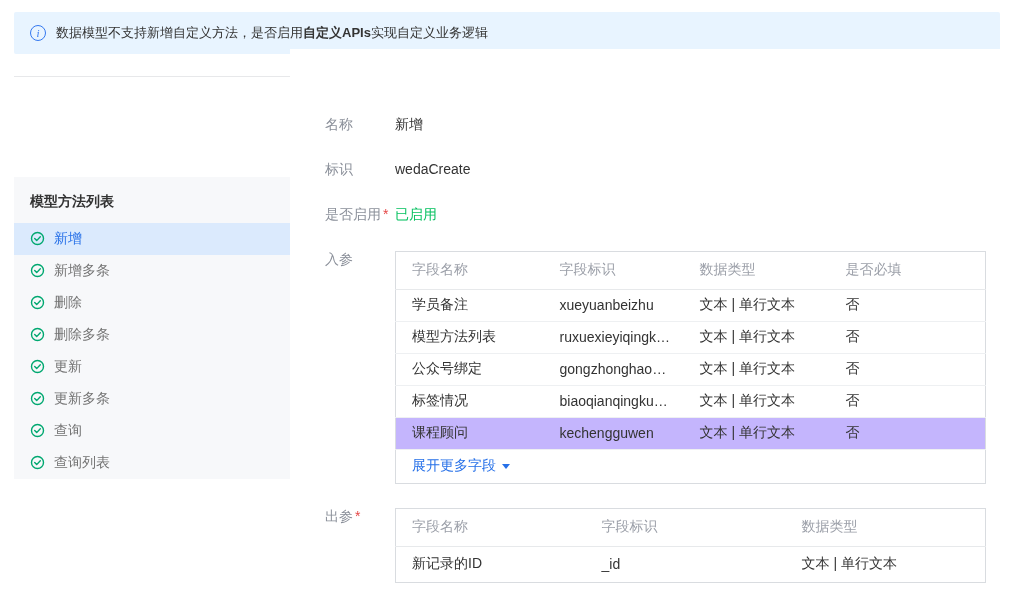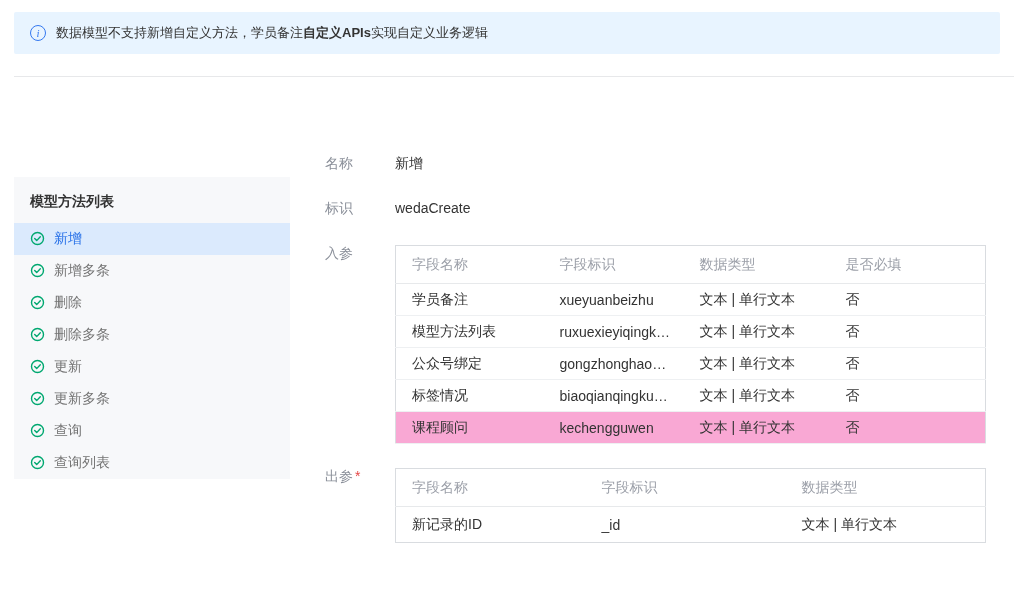--- a/index.html
+++ b/index.html
@@ -86,42 +86,42 @@
     color: #9b9fa8;
     height: 38px; padding: 0 12px 0 16px;
     border-bottom: 1px solid #e7e9eb;
   }
   .param-table td {
     height: 32px; padding: 0 12px 0 16px;
     color: #333;
     border-bottom: 1px solid #eef0f2;
     white-space: nowrap; overflow: hidden; text-overflow: ellipsis;
   }
-  tr.hl td { background: #f9a8d4; }
+  tr.hl td { background: #c4b5fd; }
   tr.expand-row td { border-bottom: none; height: 34px; }
   .expand-link {
     color: #2670e8; cursor: pointer;
     display: inline-flex; align-items: center;
   }
   .tri-down {
     width: 0; height: 0; margin-left: 6px;
     border-left: 4px solid transparent;
     border-right: 4px solid transparent;
     border-top: 5px solid #2670e8;
     display: inline-block;
   }
   .out-table td { height: 36px; border-bottom: none; }
   .param-section { display: flex; margin-bottom: 24px; }
 </style>
 </head>
 <body>
 
 <div class="banner">
   <span class="info-icon">i</span>
-  <span><span>数据模型不支持新增自定义方法，学员备注</span><b>自定义APIs</b><span>实现自定义业务逻辑</span></span>
+  <span><span>数据模型不支持新增自定义方法，是否启用</span><b>自定义APIs</b><span>实现自定义业务逻辑</span></span>
 </div>
 
 <div class="main">
 
   <div class="sidebar">
     <div class="sidebar-title">模型方法列表</div>
 
     <div class="side-item selected">
       <span class="m-icon">
         <svg viewBox="0 0 15 15" width="15" height="15">
@@ -201,20 +201,24 @@
     <div class="field-row">
       <div class="field-label"><span>名称</span></div>
       <div class="field-value">新增</div>
     </div>
 
     <div class="field-row">
       <div class="field-label"><span>标识</span></div>
       <div class="field-value">wedaCreate</div>
     </div>
 
+    <div class="field-row">
+      <div class="field-label"><span>是否启用</span><span class="req">*</span></div>
+      <div class="field-value green">已启用</div>
+    </div>
 
     <div class="param-section">
       <div class="field-label"><span>入参</span></div>
       <table class="param-table">
         <colgroup>
             <col style="width:148px">
             <col style="width:140px">
             <col style="width:146px">
             <col style="width:156px">
           </colgroup>
@@ -250,20 +254,28 @@
             <td>biaoqianqingkuang</td>
             <td>文本 | 单行文本</td>
             <td>否</td>
           </tr>
           <tr class="hl">
             <td>课程顾问</td>
             <td>kechengguwen</td>
             <td>文本 | 单行文本</td>
             <td>否</td>
           </tr>
+          <tr class="expand-row">
+            <td colspan="4">
+              <span class="expand-link">
+                  <span>展开更多字段</span>
+                  <span class="tri-down"></span>
+                </span>
+            </td>
+          </tr>
         </tbody>
       </table>
     </div>
 
     <div class="param-section">
       <div class="field-label"><span>出参</span><span class="req">*</span></div>
       <table class="param-table out-table">
         <colgroup>
             <col style="width:190px">
             <col style="width:200px">

